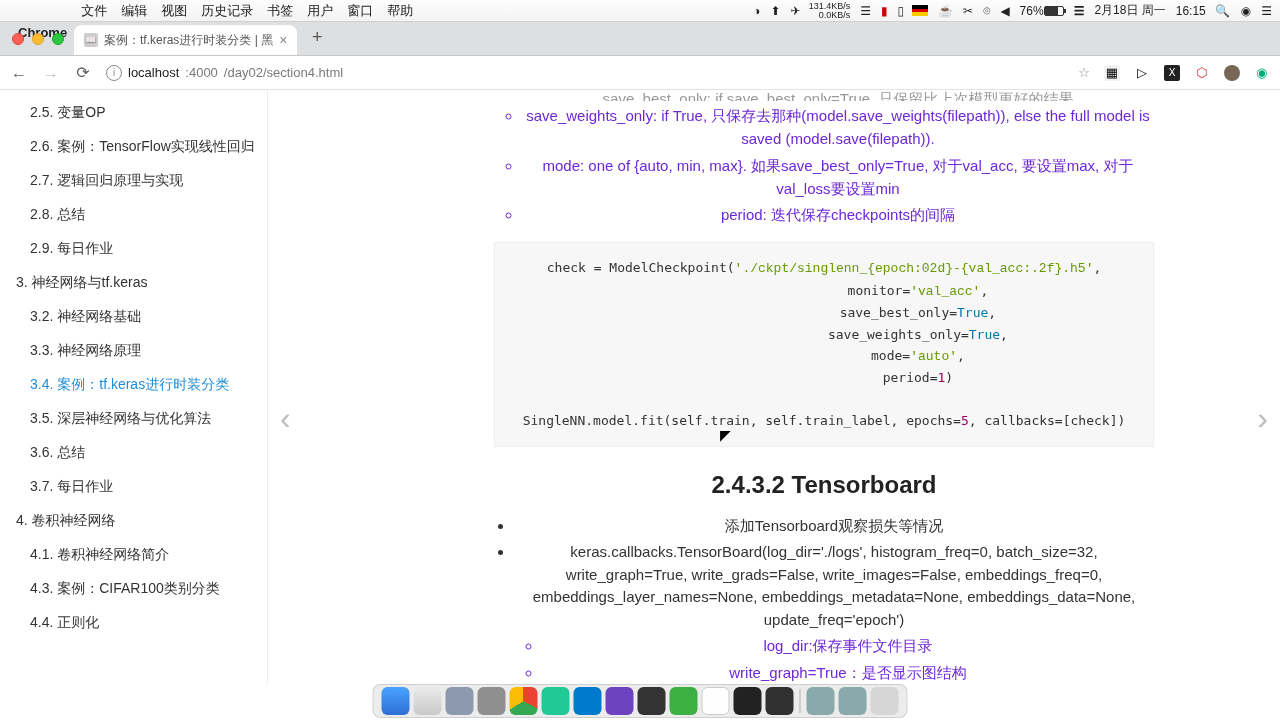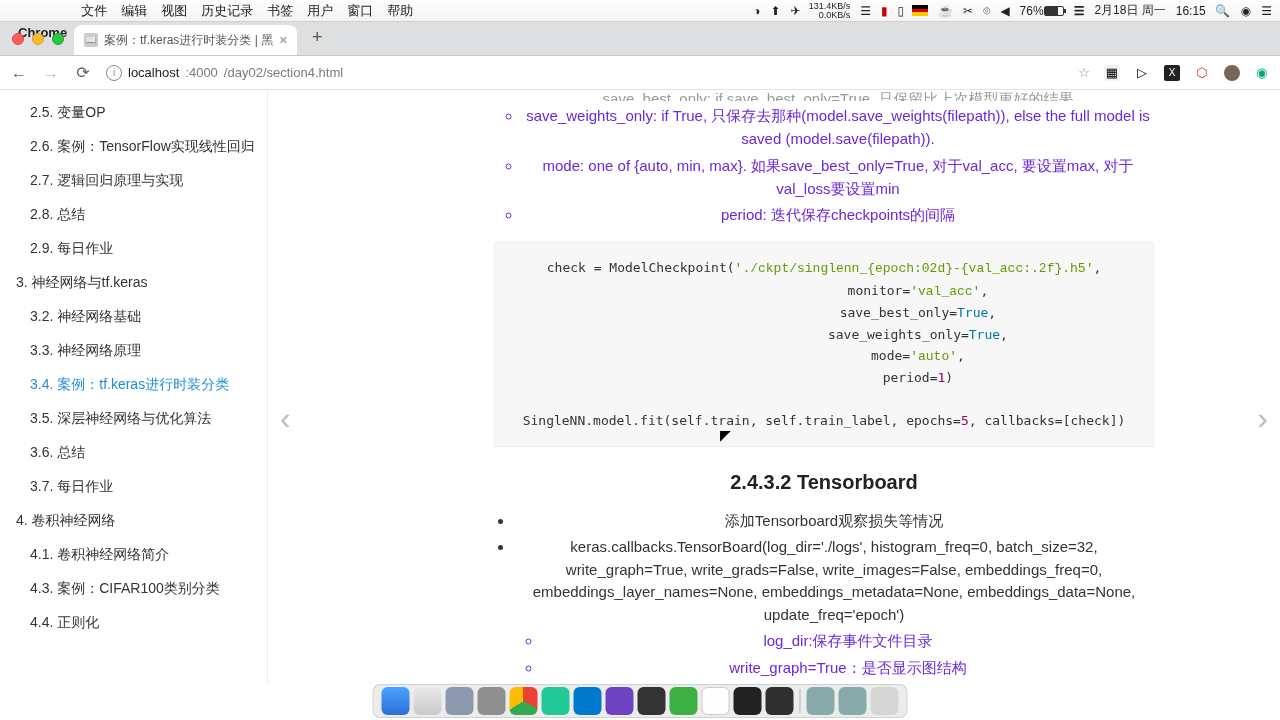--- a/index.html
+++ b/index.html
@@ -54,21 +54,21 @@
   ul.bul { list-style: disc; margin-left: 20px; }
   ul.bul > li { margin: 4px 0; font-size:15px; color:#333; line-height:1.5; }
   ul.sub2 { list-style: circle; margin-left: 28px; }
   ul.sub2 > li { margin: 3px 0; font-size:15px; color:#6d28d9; line-height:1.55; }
 
   .codeblock { background:#f7f7f7; border:1px solid #eee; padding: 14px 16px; margin: 16px 0; font-family: Menlo, Consolas, monospace; font-size: 13px; line-height:1.65; color:#333; white-space: pre; overflow-x:auto; }
   .s-str { color:#690;font-family:Liberation Mono, monospace; }
   .s-kw  { color:#07a; }
   .s-num { color:#905; }
 
-  h3.sec { font-size: 20px; font-weight:700; margin: 24px 0 16px; color:#222; }
+  h3.sec { font-size: 24px; font-weight:700; margin: 24px 0 16px; color:#222; }
 
   
   .dock { position:absolute; bottom:2px; left:50%; transform:translateX(-50%); height:34px; background:rgba(230,230,230,0.75); border-radius:8px; display:flex; align-items:center; padding:2px 8px; gap:4px; border:1px solid rgba(0,0,0,0.12); }
   .dock .di { width:28px; height:28px; border-radius:6px; background:#bbb; display:inline-block; }
   .dock .sep { width:1px; height:24px; background:rgba(0,0,0,0.25); margin:0 2px; }
 
   .cursor { position:absolute; left:720px; top:427px; font-size:14px; color:#000; pointer-events:none; }
   .batt { display:inline-block; width:20px; height:10px; border:1px solid #333; border-radius:2px; position:relative; vertical-align:middle; }
   .batt::after { content:''; position:absolute; right:-3px; top:2px; width:2px; height:4px; background:#333; }
   .batt i { display:block; height:100%; width:76%; background:#333; }

